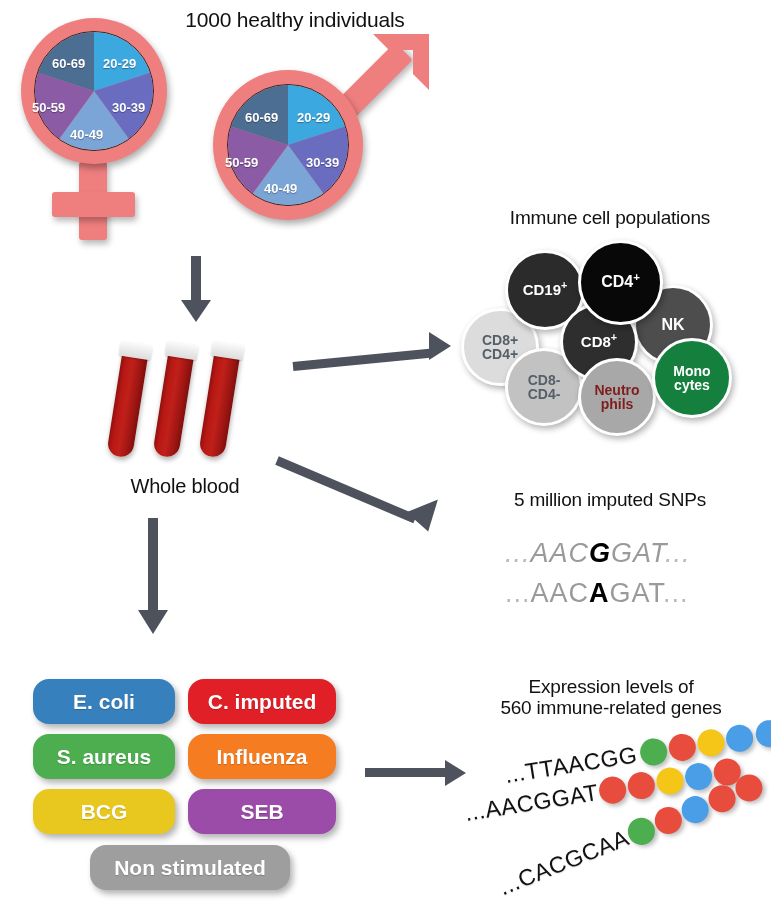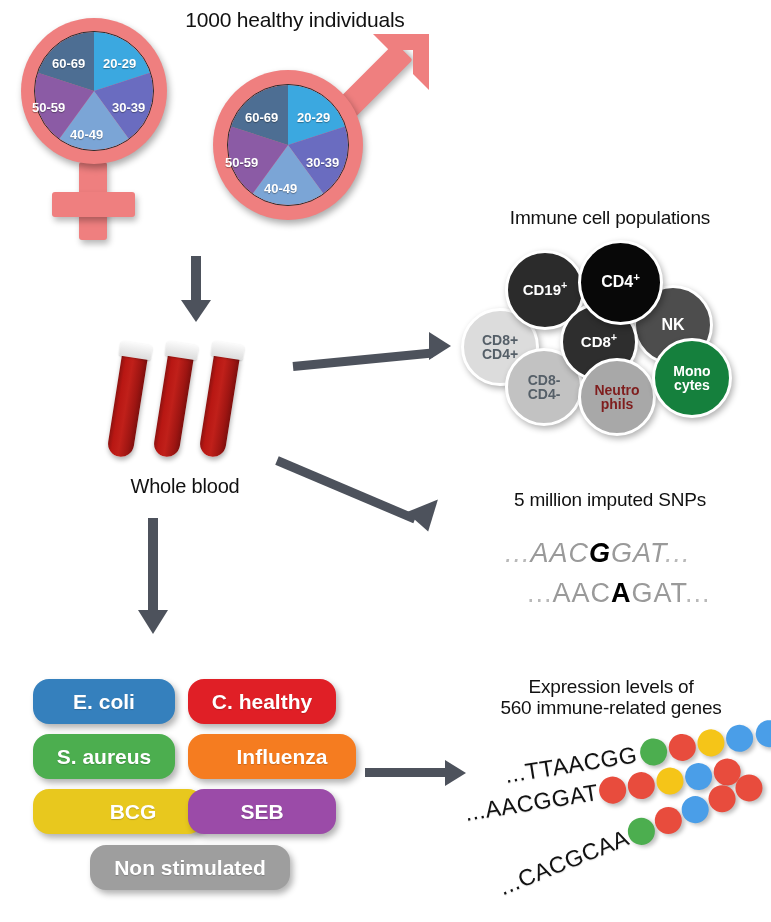--- a/index.html
+++ b/index.html
@@ -239,39 +239,39 @@
   </div>
 
   <div class="abs heading" style="left:455px;top:489px;width:310px;font-size:19px;">
     <span>5 million imputed SNPs</span>
   </div>
 
   <div class="snp-row" style="left:505px;top:538px;font-size:27px;font-style:italic;">
     <span class="snp-dim">...</span><span class="snp-mid">AAC</span><span class="snp-bold">G</span><span class="snp-mid">GAT</span><span class="snp-dim">...</span>
   </div>
 
-  <div class="snp-row" style="left:505px;top:578px;font-size:27px;margin-left:22px;">
+  <div class="snp-row" style="left:505px;top:578px;font-size:27px;">
     <span class="snp-dim">...</span><span class="snp-mid">AAC</span><span class="snp-bold">A</span><span class="snp-mid">GAT</span><span class="snp-dim">...</span>
   </div>
 
   <div class="stim" style="left:33px;top:679px;width:142px;height:45px;background:#3580bd;font-size:21px;">
     <span>E. coli</span>
   </div>
   <div class="stim" style="left:188px;top:679px;width:148px;height:45px;background:#e01f26;font-size:21px;">
-    <span>C. healthy</span>
+    <span>C. imputed</span>
   </div>
 
   <div class="stim" style="left:33px;top:734px;width:142px;height:45px;background:#4cae4f;font-size:21px;">
     <span>S. aureus</span>
   </div>
-  <div class="stim" style="left:188px;top:734px;width:148px;height:45px;background:#f57c20;font-size:21px;padding-left:20px;">
+  <div class="stim" style="left:188px;top:734px;width:148px;height:45px;background:#f57c20;font-size:21px;">
     <span>Influenza</span>
   </div>
 
-  <div class="stim" style="left:33px;top:789px;width:142px;height:45px;background:#e8c81e;font-size:21px;padding-left:29px;">
+  <div class="stim" style="left:33px;top:789px;width:142px;height:45px;background:#e8c81e;font-size:21px;">
     <span>BCG</span>
   </div>
   <div class="stim" style="left:188px;top:789px;width:148px;height:45px;background:#9b4ba8;font-size:21px;">
     <span>SEB</span>
   </div>
 
   <div class="stim" style="left:90px;top:845px;width:200px;height:45px;background:#9e9e9e;font-size:21px;">
     <span>Non stimulated</span>
   </div>
 

